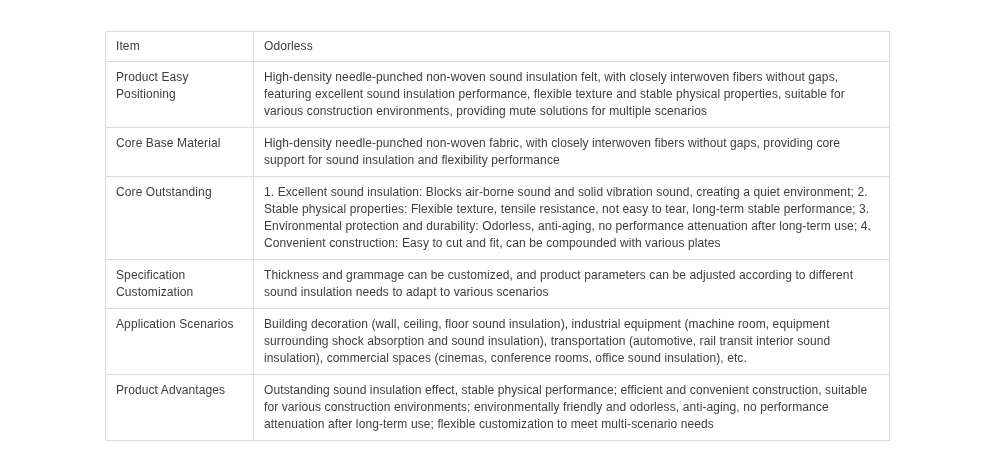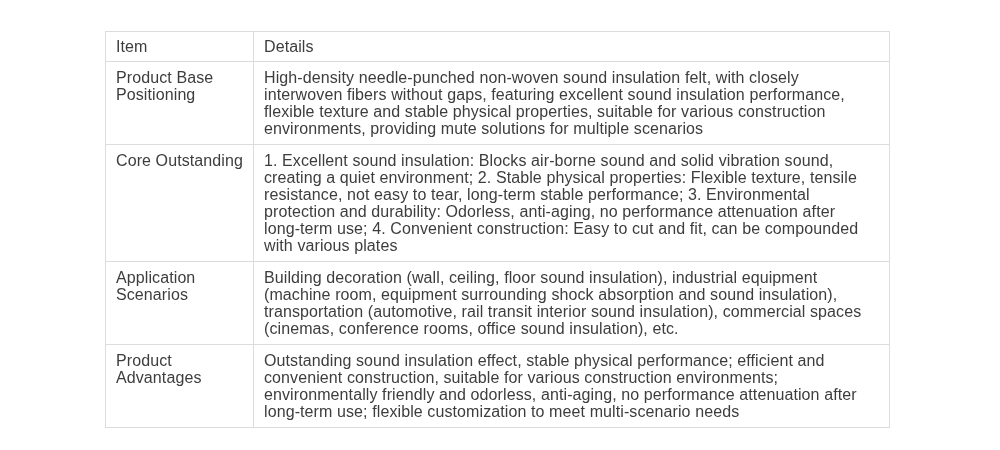--- a/index.html
+++ b/index.html
@@ -25,21 +25,21 @@
     border-collapse:collapse;
     table-layout:fixed;
     background:var(--bg-color);
   }
   table.spec-table col.col-item{width:148px;}
   table.spec-table th,
   table.spec-table td{
     border:1px solid var(--border-color);
     vertical-align:top;
     text-align:left;
-    font-size:16px;
+    font-size:12px;
     line-height:17px;
     font-weight:400;
     padding:7px 10px 7px 10px;
     letter-spacing:0.1px;
     word-wrap:break-word;
   }
   table.spec-table thead th{
     height:29px;
     padding-top:6px;
     padding-bottom:6px;
@@ -53,31 +53,39 @@
 
 <div class="table-wrap">
   <table class="spec-table">
     <colgroup>
       <col class="col-item">
       <col class="col-details">
     </colgroup>
     <thead>
       <tr>
         <th>Item</th>
-        <th>Details</th>
+        <th>Odorless</th>
       </tr>
     </thead>
     <tbody>
       <tr>
-        <td class="item-cell">Product Base Positioning</td>
+        <td class="item-cell">Product Easy Positioning</td>
         <td class="details-cell">High-density needle-punched non-woven sound insulation felt, with closely interwoven fibers without gaps, featuring excellent sound insulation performance, flexible texture and stable physical properties, suitable for various construction environments, providing mute solutions for multiple scenarios</td>
+      </tr>
+      <tr>
+        <td class="item-cell">Core Base Material</td>
+        <td class="details-cell">High-density needle-punched non-woven fabric, with closely interwoven fibers without gaps, providing core support for sound insulation and flexibility performance</td>
       </tr>
       <tr>
         <td class="item-cell">Core Outstanding</td>
         <td class="details-cell">1. Excellent sound insulation: Blocks air-borne sound and solid vibration sound, creating a quiet environment; 2. Stable physical properties: Flexible texture, tensile resistance, not easy to tear, long-term stable performance; 3. Environmental protection and durability: Odorless, anti-aging, no performance attenuation after long-term use; 4. Convenient construction: Easy to cut and fit, can be compounded with various plates</td>
+      </tr>
+      <tr>
+        <td class="item-cell">Specification Customization</td>
+        <td class="details-cell">Thickness and grammage can be customized, and product parameters can be adjusted according to different sound insulation needs to adapt to various scenarios</td>
       </tr>
       <tr>
         <td class="item-cell">Application Scenarios</td>
         <td class="details-cell">Building decoration (wall, ceiling, floor sound insulation), industrial equipment (machine room, equipment surrounding shock absorption and sound insulation), transportation (automotive, rail transit interior sound insulation), commercial spaces (cinemas, conference rooms, office sound insulation), etc.</td>
       </tr>
       <tr>
         <td class="item-cell">Product Advantages</td>
         <td class="details-cell">Outstanding sound insulation effect, stable physical performance; efficient and convenient construction, suitable for various construction environments; environmentally friendly and odorless, anti-aging, no performance attenuation after long-term use; flexible customization to meet multi-scenario needs</td>
       </tr>
     </tbody>

